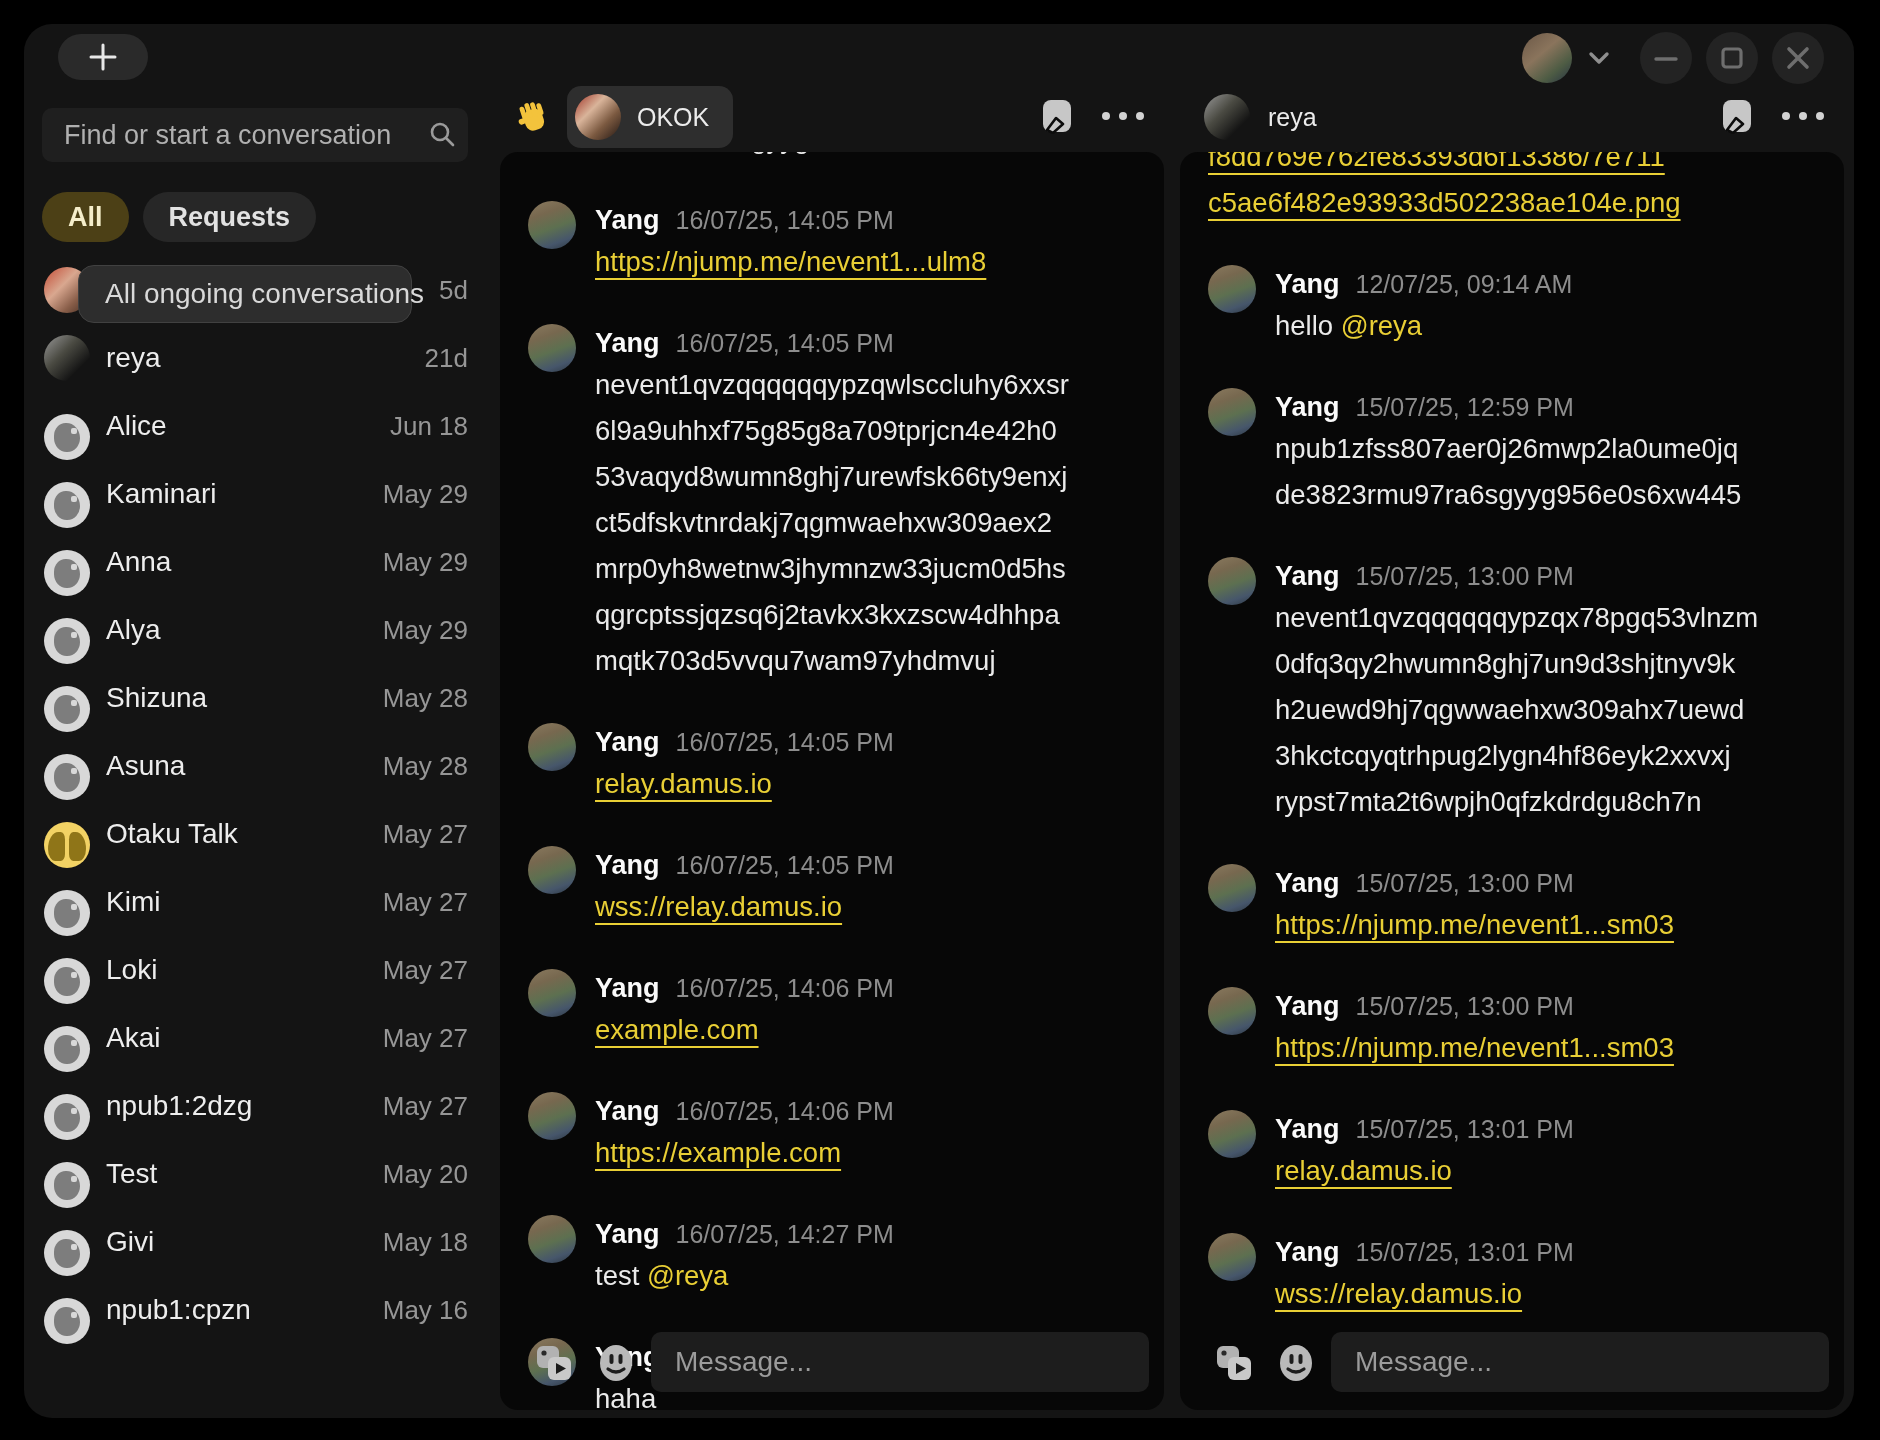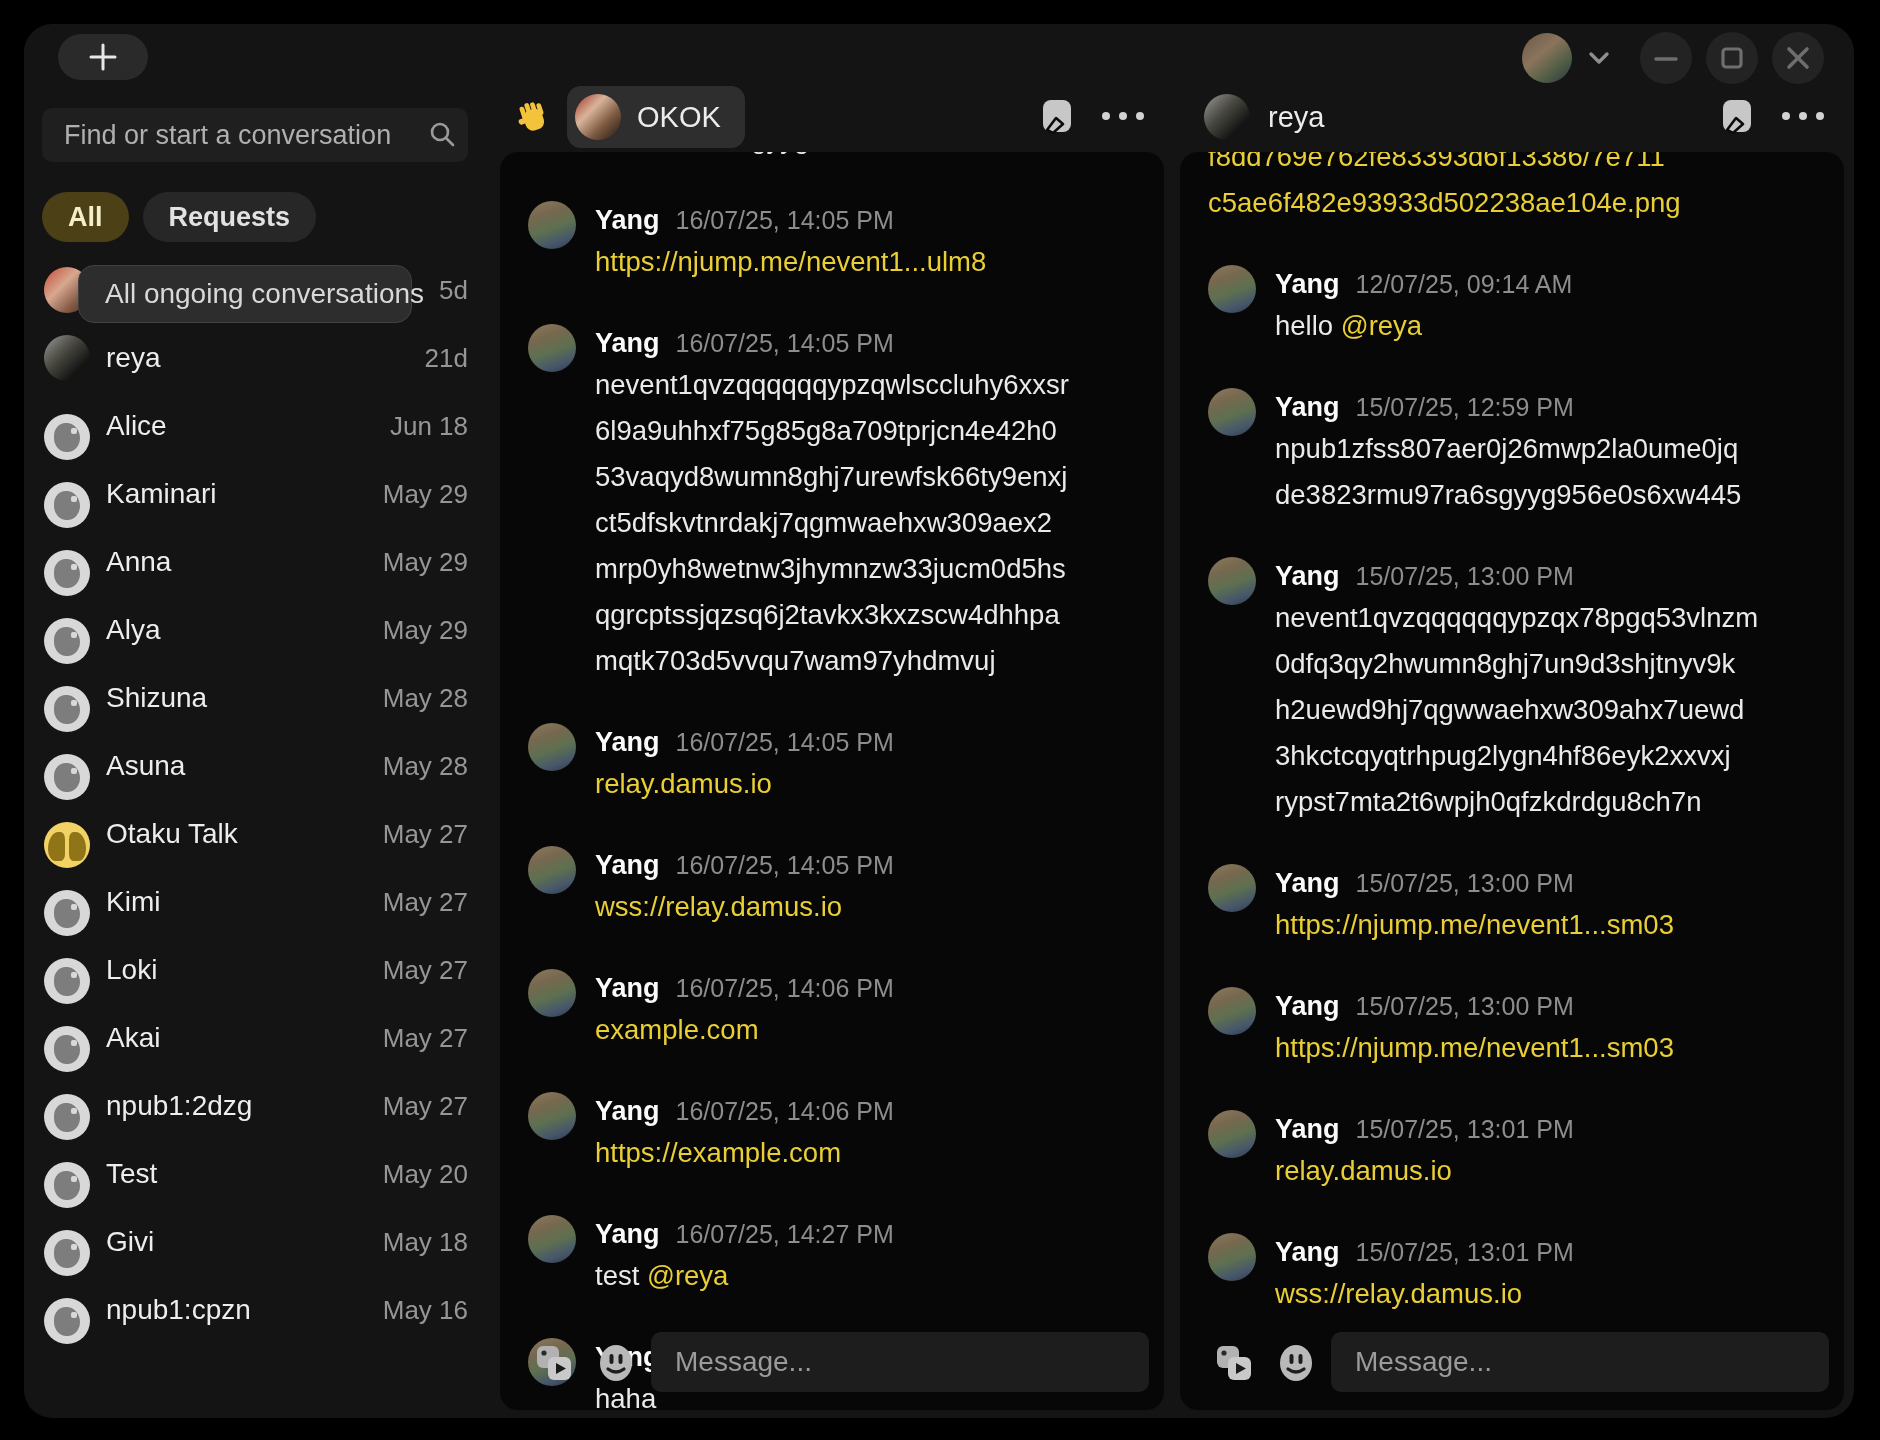--- a/index.html
+++ b/index.html
@@ -44,36 +44,36 @@
 
   
   .chat-col{position:absolute;top:60px;bottom:8px;width:664px;}
   #chat0{left:476px;}
   #chat1{left:1156px;}
   .chat-header{position:absolute;top:0;left:0;right:0;height:68px;}
   .wave{position:absolute;left:14px;top:14px;width:38px;height:38px;}
   .chip{position:absolute;left:67px;top:2px;height:62px;background:#2e2e2e;border-radius:14px;display:flex;align-items:center;padding:0 24px 0 8px;gap:16px;cursor:pointer;}
   .plainhead{position:absolute;left:24px;top:2px;height:62px;display:flex;align-items:center;gap:18px;}
   .head-avatar{width:46px;height:46px;border-radius:50%;}
-  .head-title{color:#ececec;font-size:29px;}
+  .head-title{color:#ececec;font-size:25px;}
   .head-icons{position:absolute;right:18px;top:14px;display:flex;align-items:center;gap:26px;}
   .hicon{cursor:pointer;display:flex;align-items:center;justify-content:center;}
 
   .chat-body{position:absolute;left:0;right:0;top:68px;bottom:0;background:#070707;border-radius:18px;overflow:hidden;}
   .messages{position:absolute;left:0;right:0;top:0;padding:0 36px 0 28px;}
   .msg{position:relative;margin-top:39px;padding-left:67px;}
   .msg.noav{padding-left:0;}
   .msg.clip-desc{margin-top:-36px;}
   .msg.clip-half{margin-top:-18px;}
   .msg-avatar{position:absolute;left:0;top:0;width:48px;height:48px;border-radius:50%;cursor:pointer;}
   .msg-head{height:38px;display:flex;align-items:center;}
   .msg-sender{color:#fafafa;font-size:27px;font-weight:bold;}
   .msg-time{color:#8d8d8d;font-size:25px;margin-left:16px;}
   .msg-line{line-height:46px;font-size:27.5px;color:#eaeaea;white-space:nowrap;}
-  .t-link{color:#e9cf35;text-decoration-thickness:2px;text-underline-offset:7px;cursor:pointer;}
+  .t-link{color:#e9cf35;text-decoration:underline;text-decoration-thickness:2px;text-underline-offset:7px;cursor:pointer;}
   .t-mention{color:#e9cf35;cursor:pointer;}
 
   .composer{position:absolute;left:0;right:0;bottom:18px;height:60px;}
   .comp-ic1{position:absolute;left:33px;top:10px;cursor:pointer;}
   .comp-ic2{position:absolute;left:95px;top:10px;cursor:pointer;}
   .comp-input{position:absolute;left:151px;right:15px;top:0;height:60px;background:#1d1d1d;border:none;border-radius:10px;outline:none;color:#dddddd;font-size:28px;padding:0 24px;font-family:inherit;}
   .comp-input::placeholder{color:#9b9b9b;}
 </style>
 </head>
 <body>

